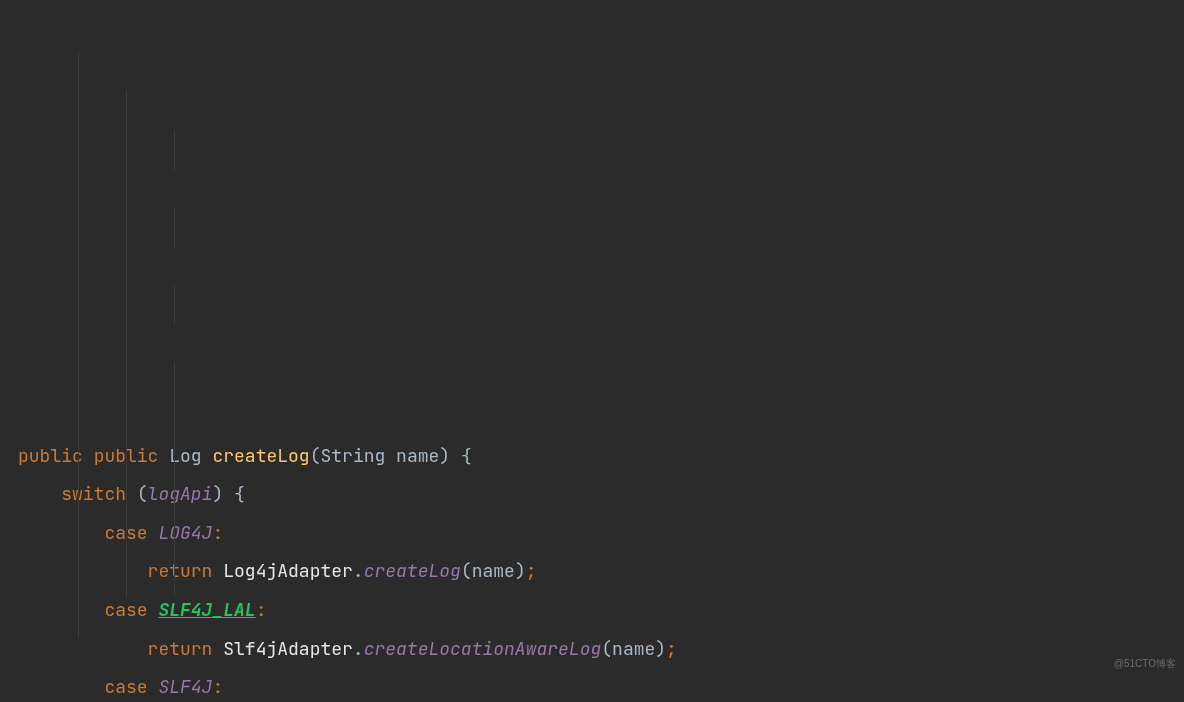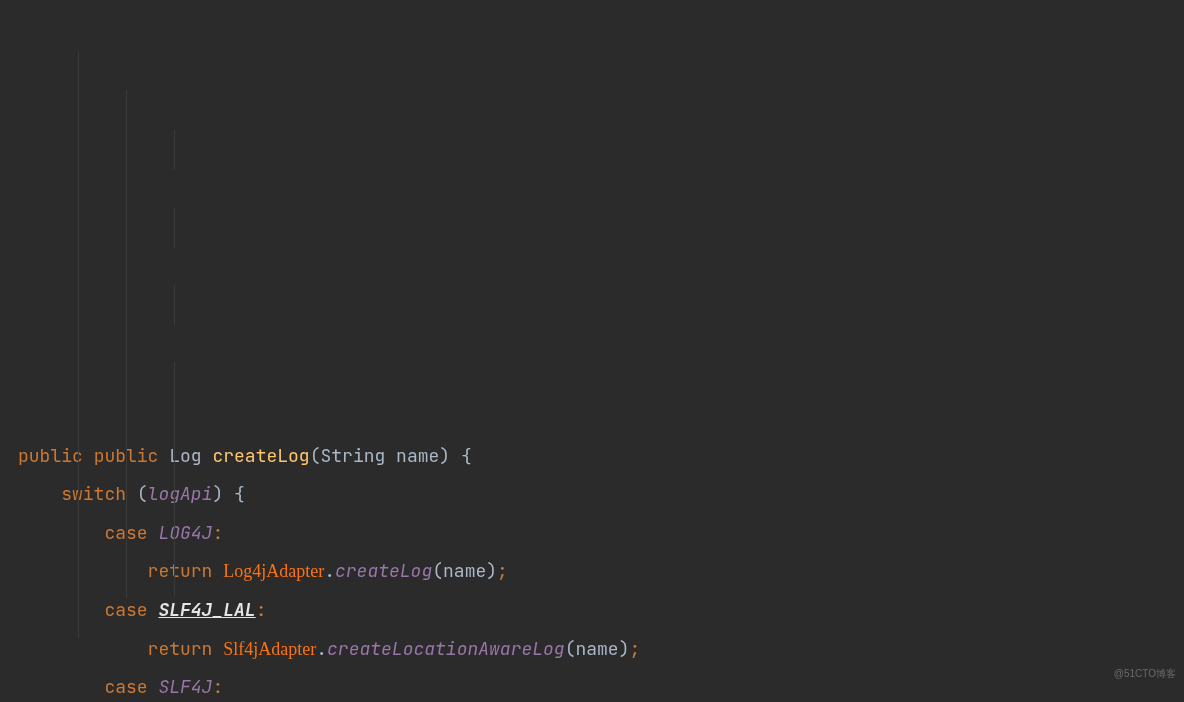--- a/index.html
+++ b/index.html
@@ -11,34 +11,34 @@
     color: #a9b7c6;
     padding: 12px 0 12px 18px;
     white-space: pre;
     position: relative;
     width: 1184px;
     height: 702px;
     overflow: hidden;
   }
   .kw   { color: #cc7832; }          
   .type { color: #a9b7c6; }          
-  .cls  { color: #f97316; font-family: Liberation Serif, serif; }
+  .cls  { color: #e5e5e5; }
   .method { color: #ffc66d; }        
   .static-call { color: #9876aa; font-style: italic; } 
   .field { color: #9876aa; font-style: italic; }       
   .const { color: #9876aa; font-style: italic; }       
-  .link  { color: #e5e5e5; font-style: italic; text-decoration: underline; font-weight: bold;}
+  .link  { color: #22c55e; font-style: italic; text-decoration: underline; font-weight: bold;}
   .paren { color: #a9b7c6; }
   .brace { color: #a9b7c6; }
   .punct { color: #cc7832; }
   .semi  { color: #cc7832; }
   .watermark {
     position: absolute;
     right: 8px;
-    bottom: 8px;
+    bottom: 18px;
     font-size: 10px;
     color: #6b6b6b;
     font-family: sans-serif;
     white-space: nowrap;
   }
   .guide {
     position: absolute;
     top: 52px;
     width: 1px;
     background: #3a3a3a;

